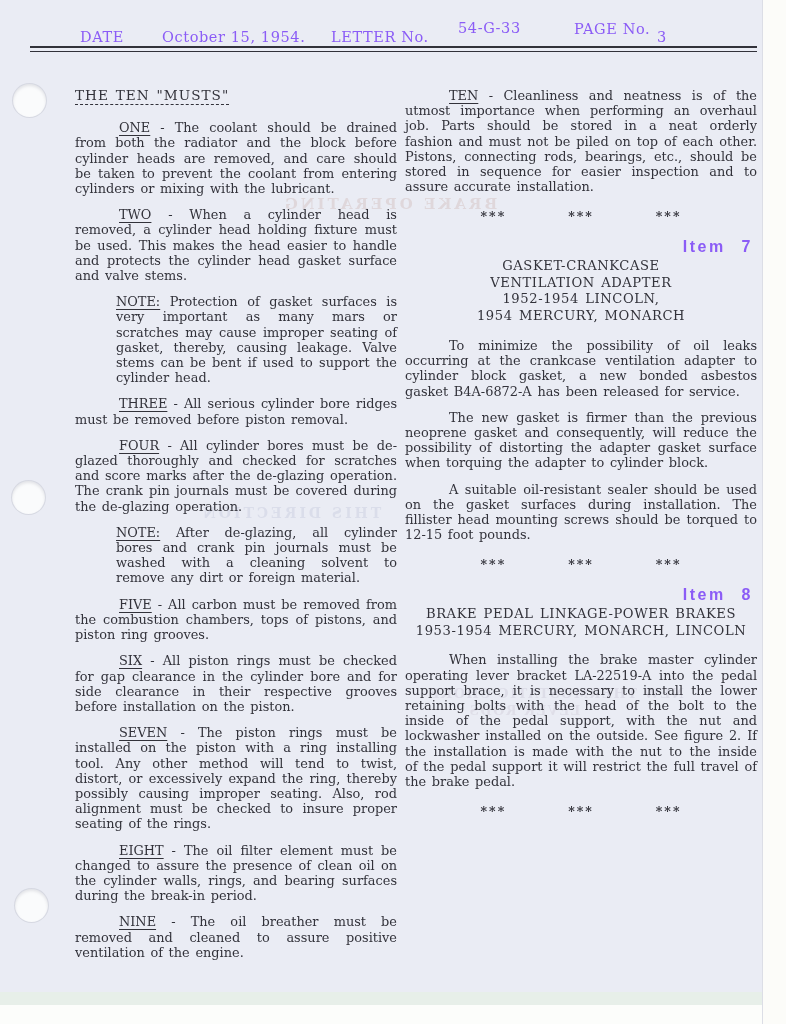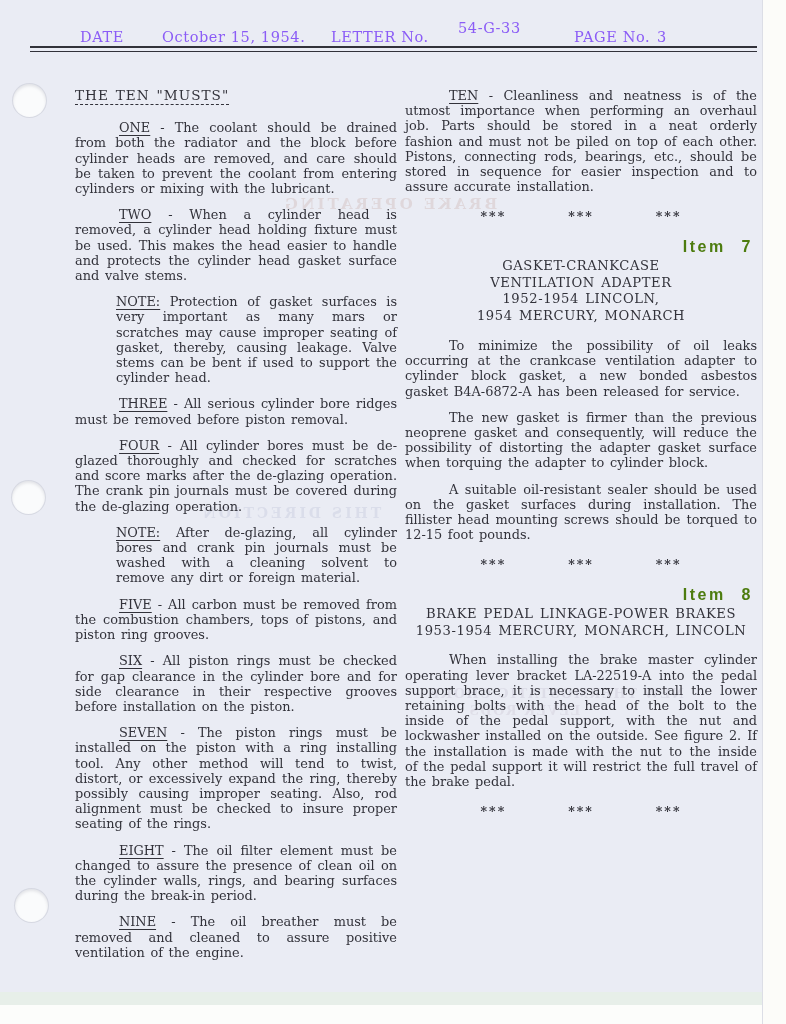--- a/index.html
+++ b/index.html
@@ -18,21 +18,21 @@
     position:absolute;width:33px;height:33px;border-radius:50%;
     background:#fafbfc;
     box-shadow:inset 0 2px 3px rgba(120,120,140,.18), 0 0 0 1px rgba(190,192,205,.45);
   }
   
   .hdr span{position:absolute;font-size:14.5px;color:#8b5cf6;letter-spacing:.6px;white-space:nowrap;}
   .hdr .h-date-label{left:80px;top:29px;}
   .hdr .h-date-value{left:162px;top:29px;}
   .hdr .h-letter-label{left:331px;top:29px;}
   .hdr .h-letter-value{left:458px;top:20px;}
-  .hdr .h-page-label{left:574px;top:29px;}
+  .hdr .h-page-label{left:574px;top:21px;}
   .hdr .h-page-value{left:657px;top:29px;}
   .rule{
     position:absolute;left:30px;top:46px;width:727px;height:3px;
     border-top:2.4px solid var(--ink,#3a3a42);
     border-bottom:1.2px solid var(--ink,#3a3a42);
   }
   
   .main{position:absolute;left:75px;top:88px;width:682px;display:flex;gap:8px;}
   .col{color:var(--ink,#32323a);font-size:12.9px;line-height:15.2px;}
   .col-left{width:322px;}
@@ -46,21 +46,21 @@
   .b-para{text-indent:44px;}
   .b-plain{text-indent:44px;}
   .b-note{margin-left:41px;}
   .b-upara{text-indent:44px;text-decoration:underline;text-decoration-thickness:1.1px;text-underline-offset:3px;margin-top:14px;}
   .lead{text-decoration:underline;text-decoration-thickness:1.2px;text-underline-offset:2.5px;margin-top:29px;}
   .b-sep{text-align:center;margin:15px 0 14px 0;text-indent:0;letter-spacing:2px;}
   .b-sep span{margin:0 31px;font-weight:bold;font-size:12.5px;}
   .b-item{
     text-align:right;margin:6px 4px 4px 0;
     font-family:"Liberation Sans", sans-serif;font-weight:700;
-    font-size:16px;letter-spacing:2.5px;word-spacing:9px;color:#4d7c0f;text-indent:0;
+    font-size:16px;letter-spacing:2.5px;word-spacing:9px;color:#8b5cf6;text-indent:0;
   }
   .b-caps{text-align:left;letter-spacing:.6px;margin-bottom:13px;}
   .b-caps div{line-height:16.8px;font-size:13.1px;text-align:center;}
   
   .ghost{
     position:absolute;transform:scaleX(-1);white-space:nowrap;
     color:rgba(178,136,118,.20);font-weight:700;pointer-events:none;
   }
   .g1{left:282px;top:195px;font-size:15px;letter-spacing:3px;}
   .g2{left:200px;top:505px;font-size:14px;letter-spacing:3px;color:rgba(150,155,190,.18);}

